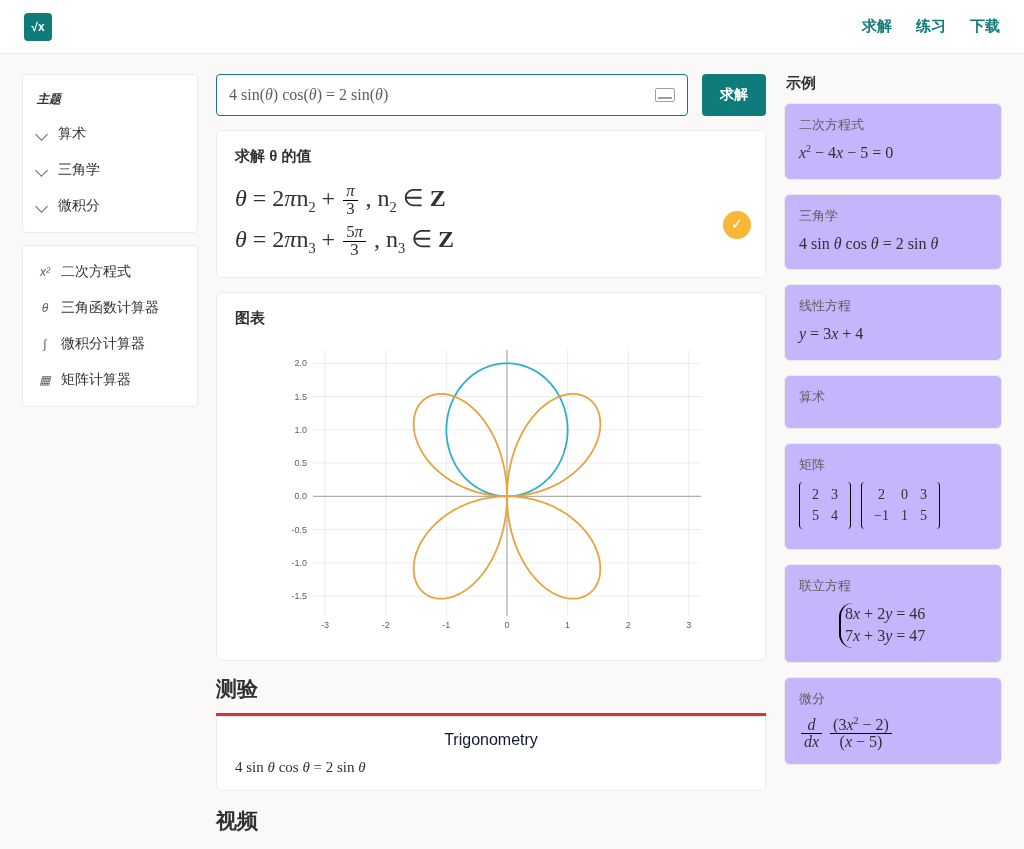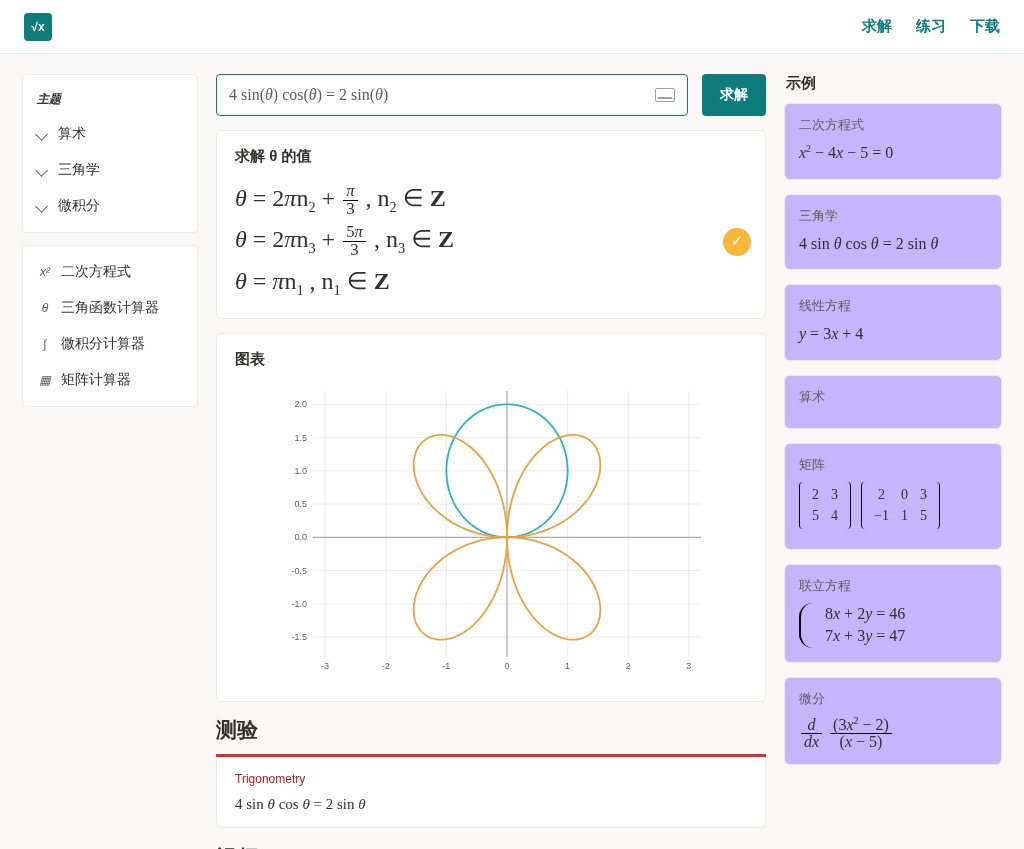--- a/index.html
+++ b/index.html
@@ -30,31 +30,31 @@
 .eqblock .badge { position:absolute; right:-4px; top:40%; width:28px; height:28px; background:#f9b73a; border-radius:50%; display:flex; align-items:center; justify-content:center; color:#fff; font-size:15px; }
 .frac { display:inline-flex; flex-direction:column; text-align:center; vertical-align:middle; font-size:0.7em; line-height:1; margin:0 2px; }
 .frac .n { border-bottom:1.4px solid #000; padding:0 3px; }
 .frac .d { padding:0 3px; }
 .sub { font-size:0.6em; vertical-align:sub; }
 .sup { font-size:0.62em; vertical-align:super; }
 .chart-card svg { width:100%; height:300px; }
 .sect-title { font-size:21px; font-weight:600; margin:6px 0 10px; }
 .quiz { border-top:3px solid #d13438; margin-top:2px; }
 .quiz .qc { background:#fff; border:1px solid #edebe9; border-radius:0 0 6px 6px; padding:14px 18px; }
-.quiz .ql { font-size:12px; color:#b91c1c; margin-bottom:10px; }
+.quiz .ql { font-size:16px; color:#0f172a; margin-bottom:10px;text-align:center; }
 .quiz .qe { font-family:"Cambria Math",serif; font-size:15px; }
 .right { width:218px; flex-shrink:0; }
 .r-title { font-size:15px; font-weight:600; margin-bottom:10px; padding-left:2px; }
 .ex { background:#c4b5fd; border:1px solid #edebe9; border-radius:6px; padding:12px 14px 14px; margin-bottom:14px; cursor:pointer; }
 .ex .lab { font-size:13px; color:#605e5c; margin-bottom:8px; }
 .ex .math { font-family:"Cambria Math",STIX,serif; font-size:16px; line-height:1.4; }
 .mat { display:inline-block; border-left:1.5px solid #000; border-right:1.5px solid #000; padding:2px 6px; border-radius:4px; margin-right:6px; }
 .mat table { border-collapse:collapse; }
 .mat td { padding:1px 6px; text-align:center; font-size:14px; }
-.sys { border-left:2px solid #000; padding-left:24px; border-top-left-radius:14px; border-bottom-left-radius:14px; }
+.sys { border-left:2px solid #000; padding-left:4px; border-top-left-radius:14px; border-bottom-left-radius:14px;margin-left:40px; }
 </style>
 </head>
 <body>
 
 <div class="header">
   <div class="logo">√x</div>
   <div class="nav">
     <a href="#">求解</a>
     <a href="#">练习</a>
     <a href="#">下载</a>
@@ -112,21 +112,20 @@
         <h3>求解 θ 的值</h3>
         <div class="eqblock">
           <div><i>θ</i> = 2<i>π</i>n<span class="sub">2</span> + <span class="frac">
                 <span class="n"><i>π</i></span>
                 <span class="d">3</span>
               </span> , n<span class="sub">2</span> ∈ <b>Z</b></div>
           <div><i>θ</i> = 2<i>π</i>n<span class="sub">3</span> + <span class="frac">
                 <span class="n">5<i>π</i></span>
                 <span class="d">3</span>
               </span> , n<span class="sub">3</span> ∈ <b>Z</b></div>
-          <div><i>θ</i> = <i>π</i>n<span class="sub">1</span> , n<span class="sub">1</span> ∈ <b>Z</b></div>
           <div class="badge">✓</div>
         </div>
       </div>
 
       <div class="card chart-card">
         <h3>图表</h3>
         <svg id="chart" viewBox="0 0 440 300">
             <line x1="42" y1="256.05" x2="430" y2="256.05" stroke="#e1dfdd" stroke-width="0.6"></line>
             <text x="36" y="259.05" text-anchor="end" font-size="9" fill="#605e5c">-1.5</text>
             <line x1="42" y1="222.8" x2="430" y2="222.8" stroke="#e1dfdd" stroke-width="0.6"></line>

